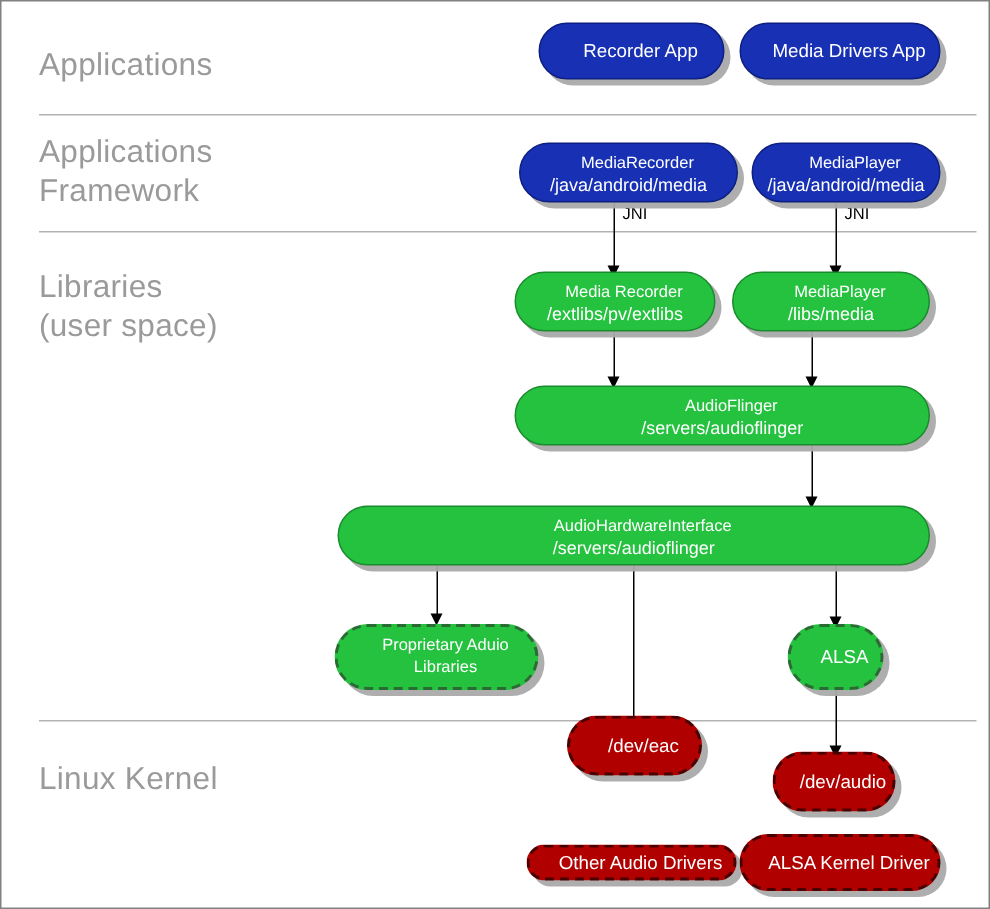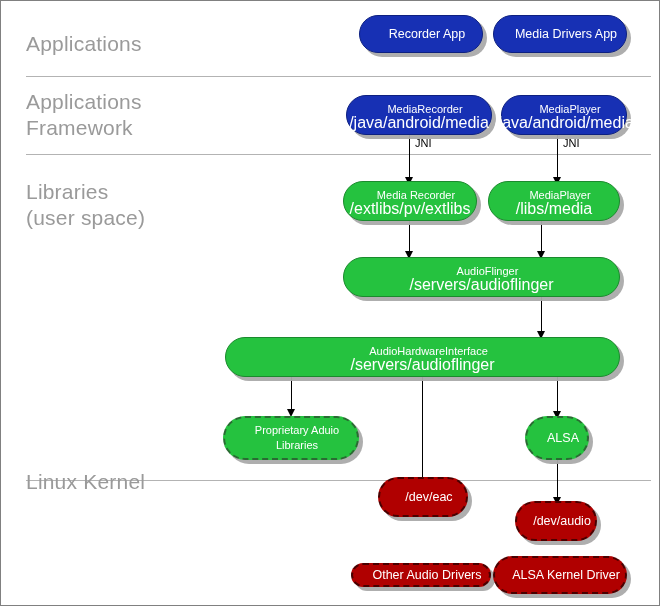--- a/index.html
+++ b/index.html
@@ -51,21 +51,21 @@
     box-shadow: 4px 4px 0 0 rgba(170,170,170,0.95);
     z-index: 5;
   }
   .node .title {
     font-size: 12.5px;
     line-height: 15px;
     white-space: nowrap;
     margin-left: 12px;
   }
   .node .sub {
-    font-size: 16px;
+    font-size: 12px;
     line-height: 12px;
     white-space: nowrap;
   }
   .node.two-line .title { font-size: 11px; }
 
   .blue {
     background: #1730b4;
     border: 1px solid #0d2080;
   }
   .green {
@@ -113,21 +113,21 @@
   <div class="divider" style="top:479px;"></div>
 
   <div class="layer-title" style="left:25px; top:30px;">Applications</div>
 
   <div class="layer-title" style="left:25px; top:88px;">Applications
 Framework</div>
 
   <div class="layer-title" style="left:25px; top:178px;"> Libraries
 (user space)</div>
 
-  <div class="layer-title" style="left:25px; top:468px;">Linux Kernel</div>
+  <div class="layer-title" style="left:25px; top:506px;">Linux Kernel</div>
 
   <div class="node blue" style="left:358px; top:14px; width:124px; height:38px;">
     <span class="title">Recorder App</span>
   </div>
 
   <div class="node blue" style="left:492px; top:14px; width:134px; height:38px;">
     <span class="title">Media Drivers App</span>
   </div>
 
   <div class="node blue two-line" style="left:345px; top:94px; width:146px; height:40px;">

